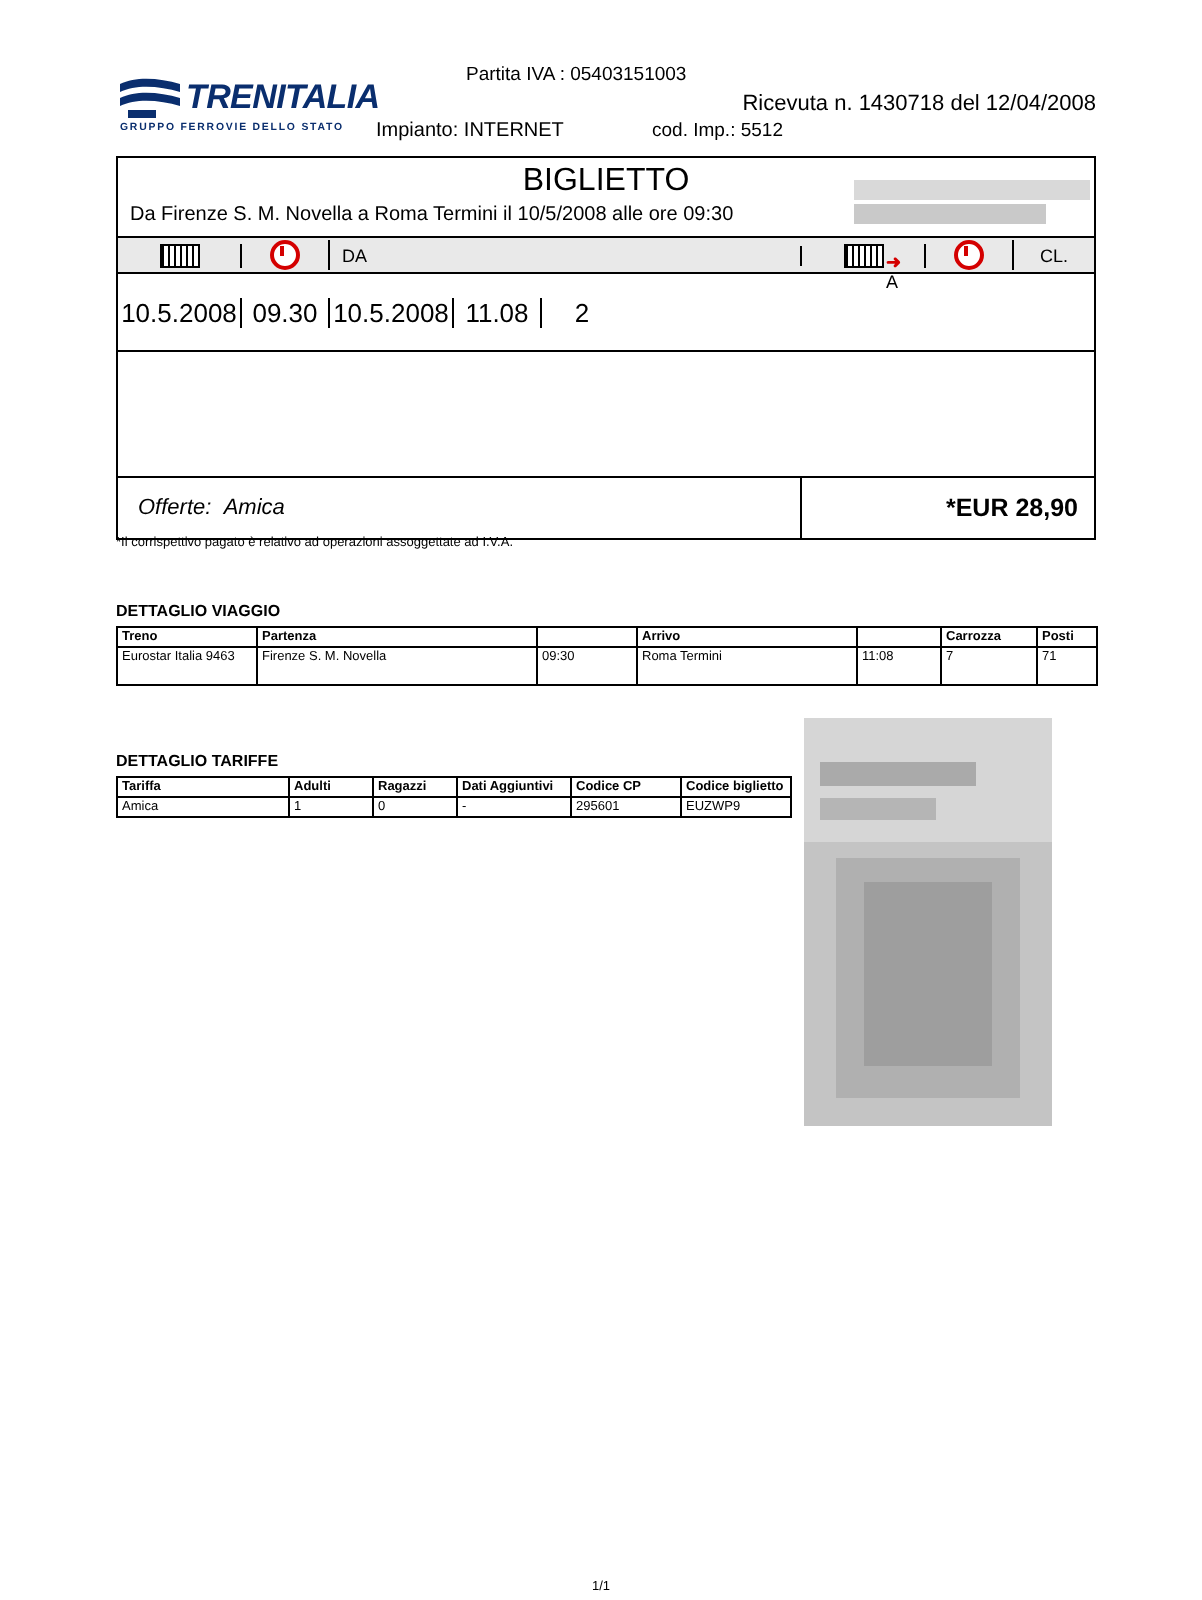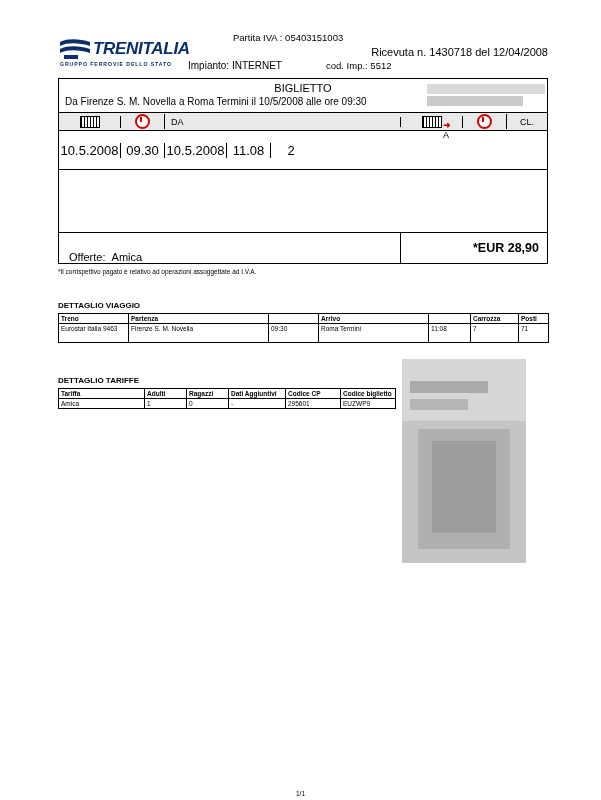--- a/index.html
+++ b/index.html
@@ -95,21 +95,21 @@
   .ticket {
     position: absolute;
     left: 58px;
     top: 78px;
     width: 490px;
     border: 1px solid #000;
     box-sizing: border-box;
   }
   .ticket-title {
     text-align: center;
-    font-size: 11px;
+    font-size: 16px;
     padding: 3px 0 2px 0;
   }
   .ticket-route {
     font-size: 10px;
     padding: 2px 0 6px 6px;
     height: 16px;
     box-sizing: border-box;
     position: relative;
   }
   .ticket-route .rt {
@@ -201,21 +201,22 @@
     align-items: center;
     font-size: 11px;
   }
   .offer-left {
     flex: 1;
     padding-left: 10px;
     border-right: 1px solid #000;
     box-sizing: border-box;
     height: 100%;
     display: flex;
-    align-items: flex-end;
+    align-items: center;
+    font-style: italic;
   }
   .offer-right {
     width: 146px;
     text-align: right;
     padding-right: 8px;
     box-sizing: border-box;
     font-weight: bold;
     font-size: 12.5px;
     height: 100%;
     display: flex;

